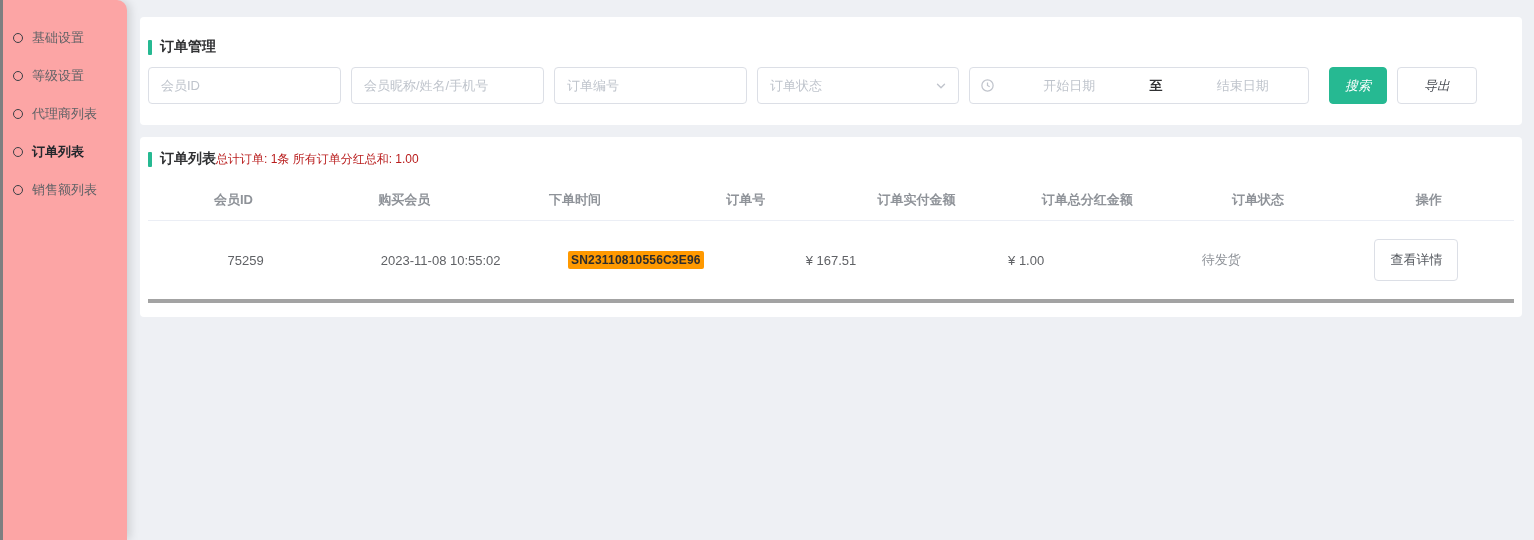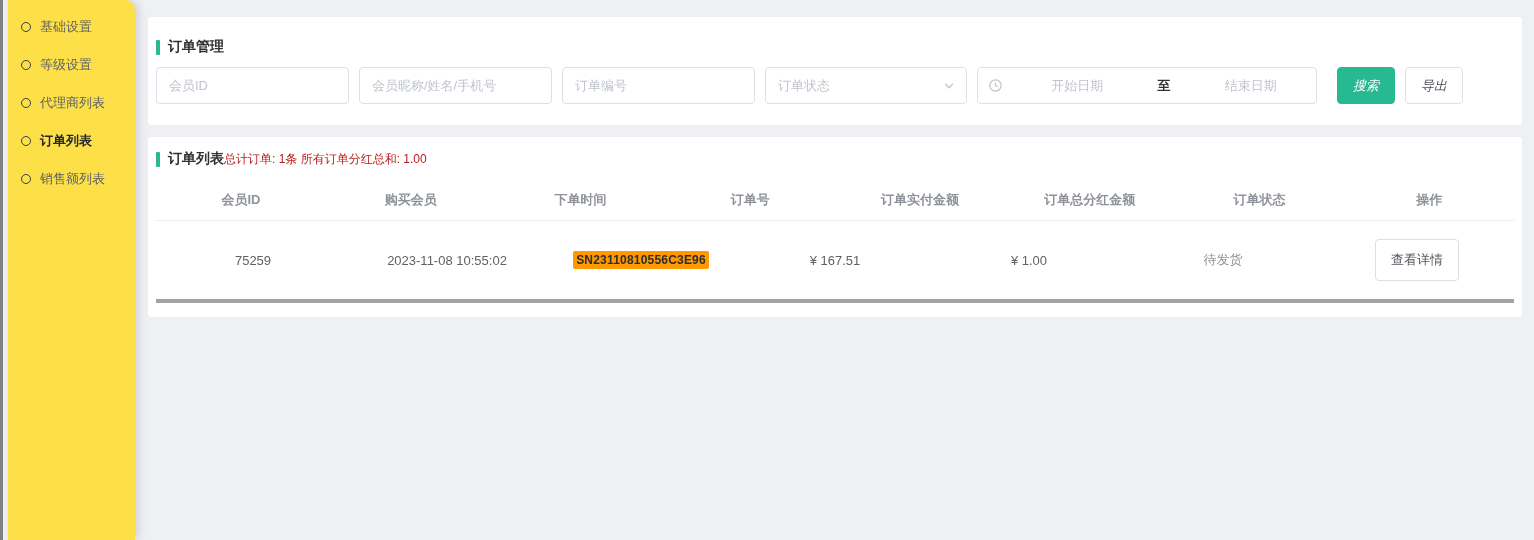--- a/index.html
+++ b/index.html
@@ -3,22 +3,22 @@
 <meta charset="utf-8">
 <style>
   * { margin:0; padding:0; box-sizing:border-box; }
   html,body { width:1534px; height:540px; }
   body { font-family:"Liberation Sans","DejaVu Sans",sans-serif; }
 
   .page { position:relative; width:1534px; height:540px; background:#eef0f4; display:flex; overflow:hidden; }
 
   .left-scrollbar { position:absolute; left:0; top:0; width:3px; height:540px; background:#7d7f80; z-index:9; }
 
-  .sidebar { width:127px; margin-left:8px; height:540px; background:#fde047; z-index:2; flex-shrink:0;
-             box-shadow:3px 0 10px rgba(0,0,0,.14); border-top-right-radius:10px; padding-top:8px; }
+  .sidebar { width:127px; margin-left:0; height:540px; background:#fca5a5; z-index:2; flex-shrink:0;
+             box-shadow:3px 0 10px rgba(0,0,0,.14); border-top-right-radius:10px; padding-top:19px; }
   .side-item { display:flex; align-items:center; gap:9px; height:38px; padding-left:13px;
                font-size:13px; color:#606266; cursor:pointer; }
   .side-item .radio-icon { width:10px; height:10px; border:1.7px solid #3b3f45; border-radius:50%; flex-shrink:0; }
   .side-item.active { color:#24282d; font-weight:700; }
 
   .main { flex:1; padding:17px 12px 0 13px; min-width:0; }
   .card { background:#ffffff; border-radius:4px; }
 
   .section-title { display:flex; align-items:center; margin:3px 0 11px; }
   .green-bar { width:4px; height:15px; background:#26b992; margin-right:8px; border-radius:1px; }
@@ -38,21 +38,21 @@
   .select-box .ph { font-size:13px; color:#bfc4cc; }
 
   .date-box { width:340px; height:37px; border:1px solid #dcdfe6; border-radius:4px; background:#fff;
               display:flex; align-items:center; padding:0 10px; margin-right:20px; cursor:pointer;gap:19px; }
   .date-box .d-ph { flex:1; text-align:center; font-size:13px; color:#bfc4cc; }
   .date-box .sep { font-size:13px; color:#303133; font-weight:700; padding:0 6px; }
 
   .btn { height:37px; border-radius:4px; font-size:13px; cursor:pointer;
          font-family:"Liberation Sans","DejaVu Sans",sans-serif;font-style:italic; }
   .btn-search { width:58px; background:#26b992; color:#ffffff; border:1px solid #26b992; margin-right:10px; }
-  .btn-export { width:58px; background:#ffffff; color:#4a4e55; border:1px solid #dcdfe6; }
+  .btn-export { width:80px; background:#ffffff; color:#4a4e55; border:1px solid #dcdfe6; }
 
   .table-card { margin-top:12px; padding:10px 8px 14px; }
   .thead { display:flex; align-items:center; height:42px; border-bottom:1px solid #ebeef5; margin-top:4px; }
   .th { flex:1; text-align:center; font-size:13px; font-weight:700; color:#8f9399; }
   .trow { display:flex; align-items:center; min-height:82px; border-bottom:4px solid #a3a3a3; }
   .td { flex:1; text-align:center; font-size:13px; color:#606266; }
 
   .buyer-cell { display:flex; flex-direction:column; align-items:center; gap:3px; }
   .avatar { width:40px; height:40px; border-radius:50%; overflow:hidden; display:block; }
   .buyer-name { color:#26b992; font-size:12px; }

